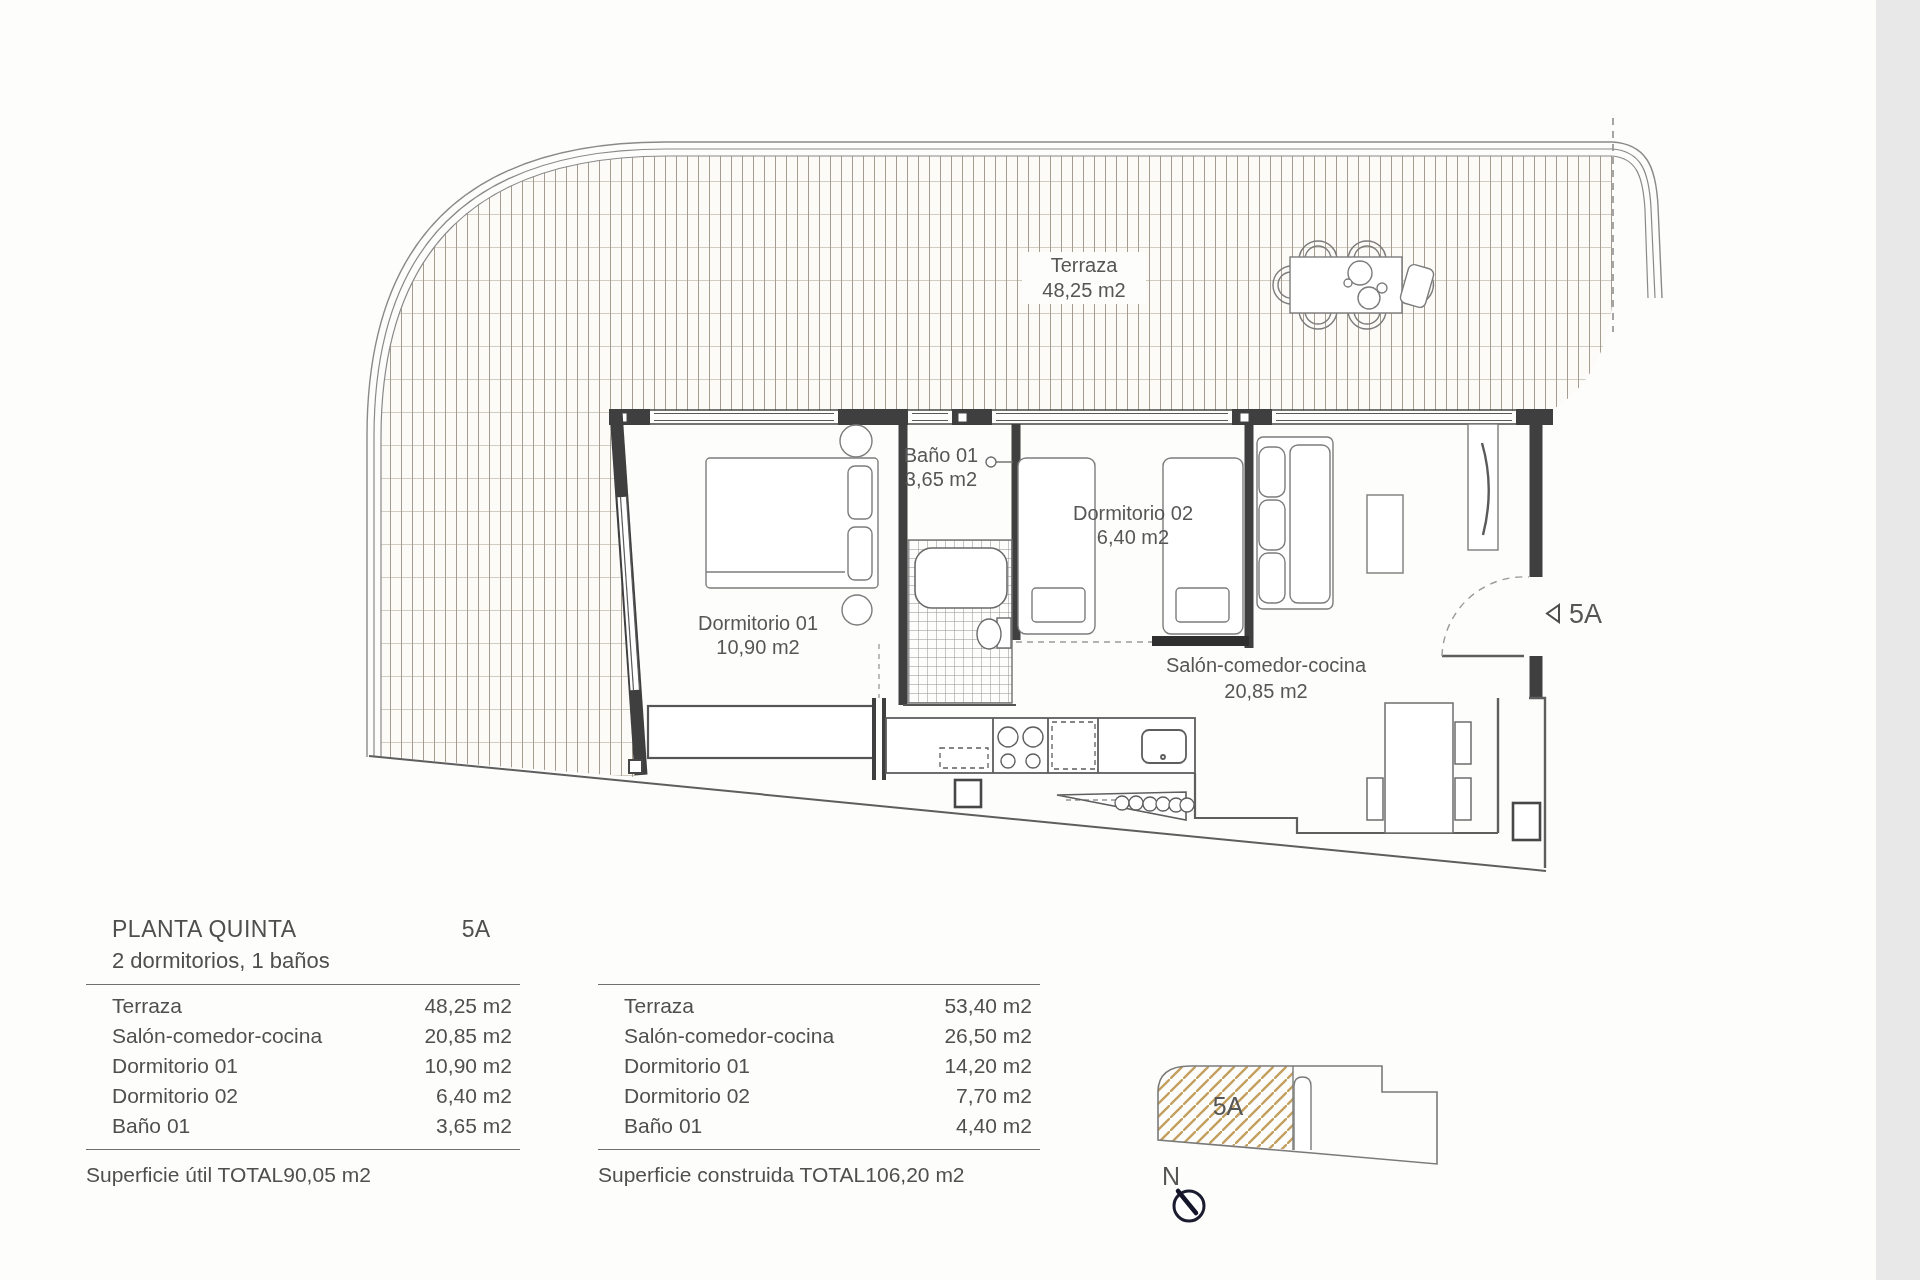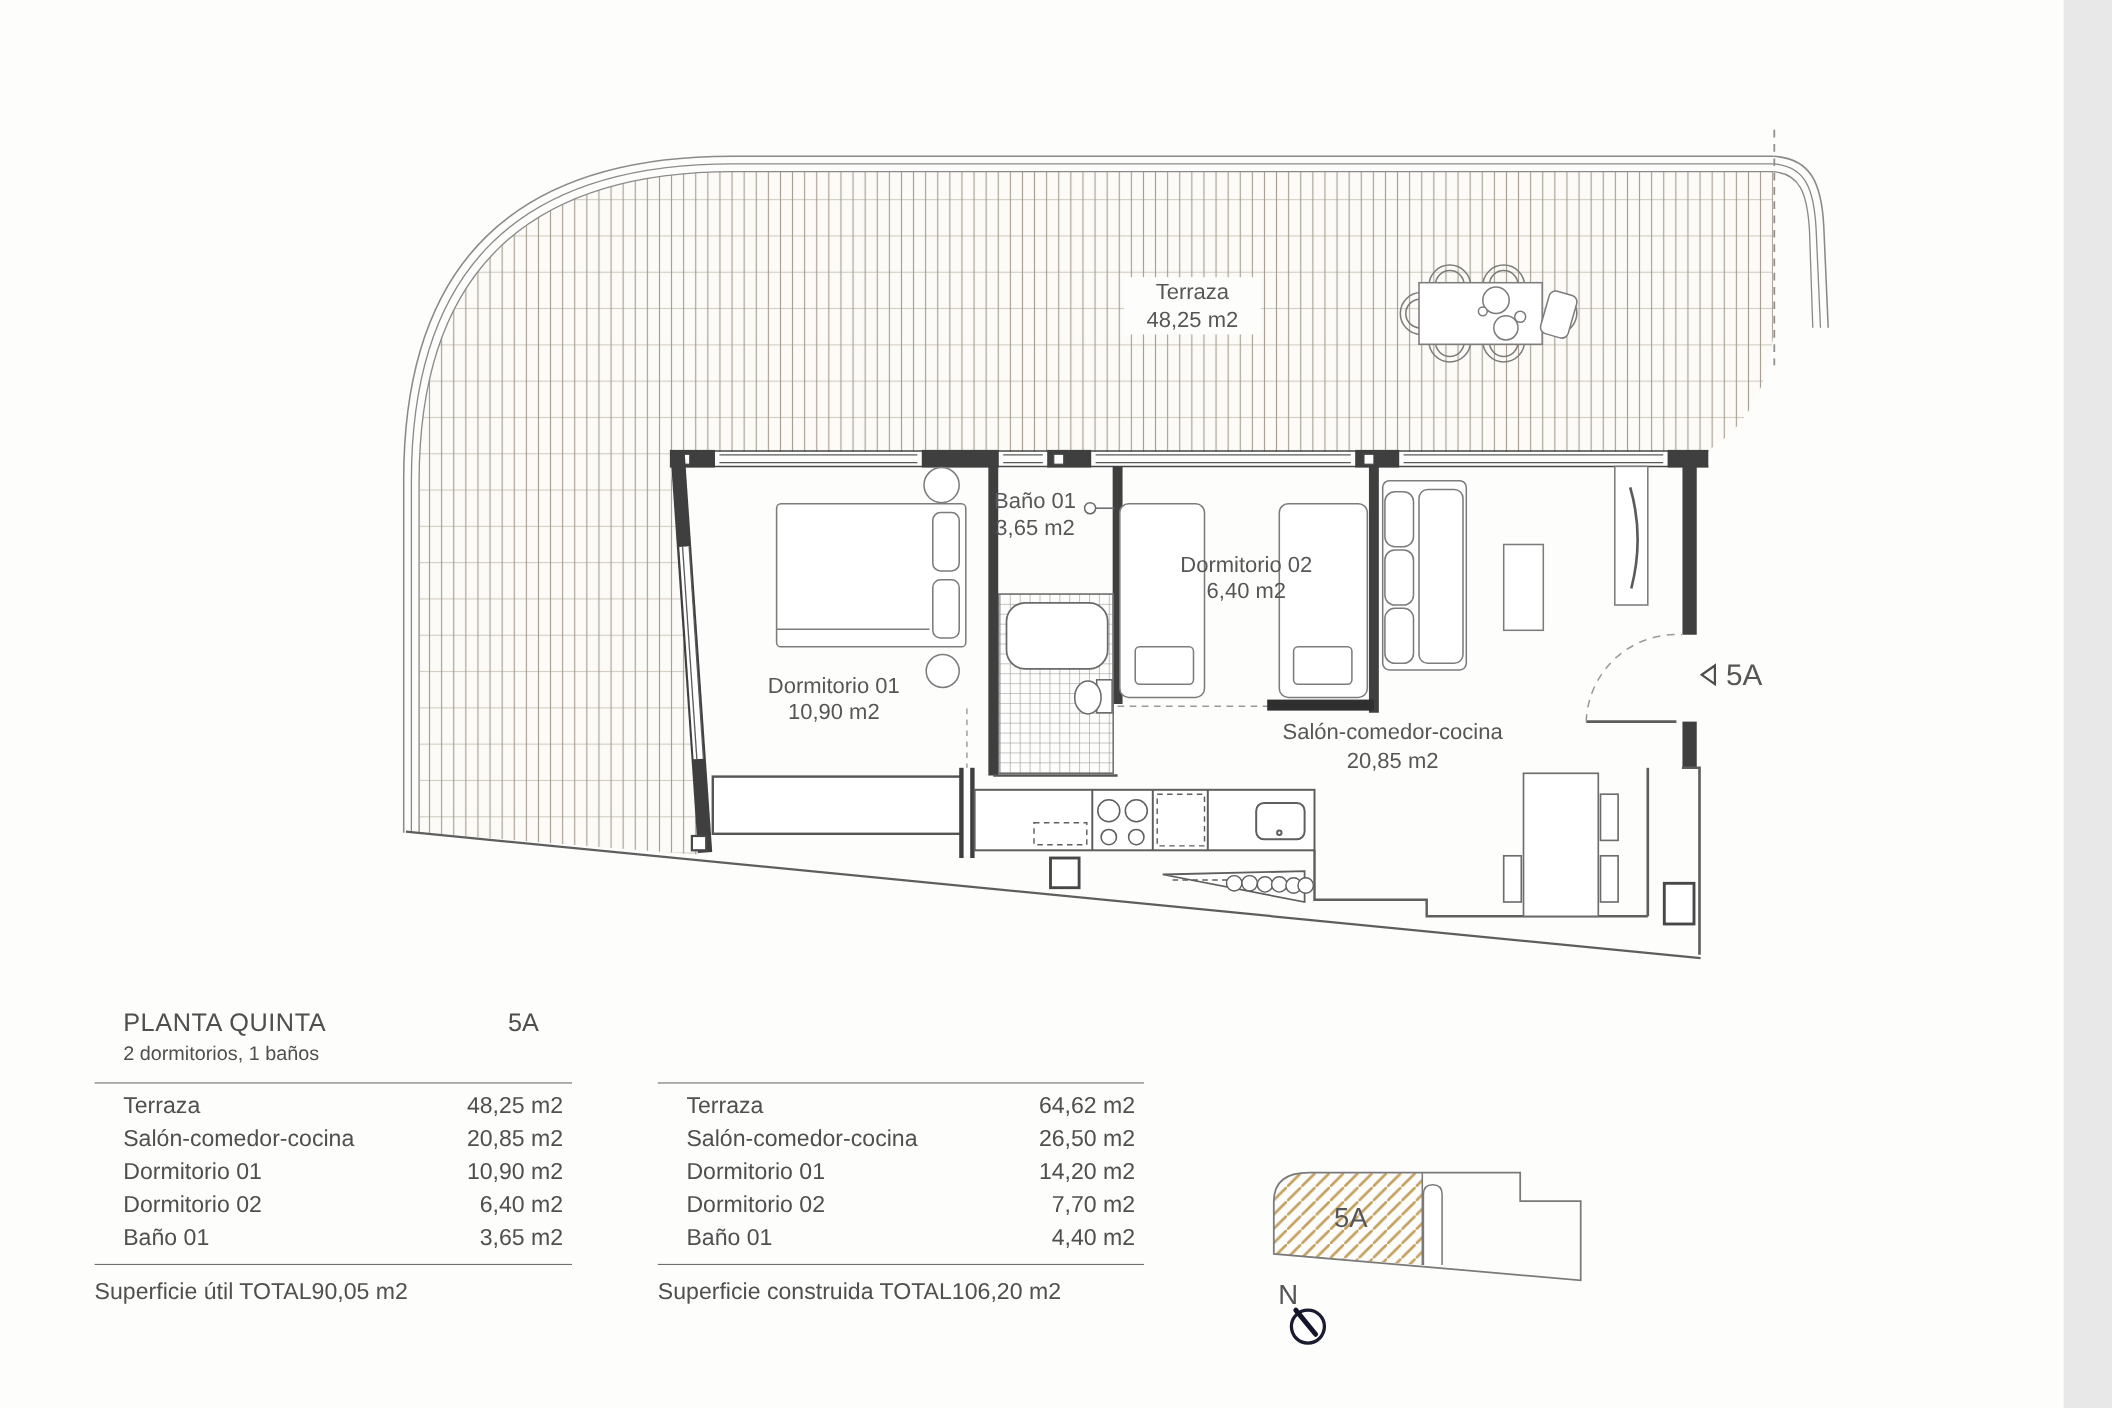--- a/index.html
+++ b/index.html
@@ -4,21 +4,21 @@
 <style>
   html,body{margin:0;padding:0;background:#e8e8e8;}
   .page{position:relative;width:1876px;height:1280px;background:#fdfdfc;overflow:hidden;
         font-family:"Liberation Sans","DejaVu Sans",sans-serif;color:#4f4f4f;}
   .plan-svg{position:absolute;left:0;top:0;width:1920px;height:1280px;}
   svg text{font-family:"Liberation Sans","DejaVu Sans",sans-serif;fill:#565656;}
   .abs{position:absolute;}
   .title-row{left:86px;top:916px;width:434px;display:flex;align-items:flex-start;}
   .floor-title{padding-left:26px;font-size:23px;letter-spacing:.5px;}
   .unit-chip{margin-left:auto;padding-right:30px;font-size:23px;}
-  .program{left:112px;top:948px;font-size:18px;}
+  .program{left:112px;top:948px;font-size:22px;}
   .tbl{width:434px;font-size:21px;}
   .tbl .head{padding-left:26px;padding-bottom:8px;font-size:22px;}
   .tbl .rule{border-top:1.6px solid #6f6f6f;height:0;}
   .tbl .rows{padding-top:6px;}
   .tbl .row{display:flex;justify-content:space-between;height:30px;line-height:30px;}
   .tbl .row .lbl{padding-left:26px;}
   .tbl .row .val{padding-right:8px;}
   .tbl .total-rule{border-top:1.6px solid #6f6f6f;margin-top:8px;}
   .tbl .total{display:flex;justify-content:flex-start;margin-top:10px;height:30px;line-height:30px;}
   .tbl .total .val{padding-right:8px;}
@@ -287,21 +287,21 @@
       <span>Superficie útil TOTAL</span>
       <span class="val">90,05 m2</span>
     </div>
   </div>
 
   <div class="abs tbl t-built">
     <div class="rule"></div>
     <div class="rows">
       <div class="row">
           <span class="lbl">Terraza</span>
-          <span class="val">64,62 m2</span>
+          <span class="val">53,40 m2</span>
         </div>
       <div class="row">
           <span class="lbl">Salón-comedor-cocina</span>
           <span class="val">26,50 m2</span>
         </div>
       <div class="row">
           <span class="lbl">Dormitorio 01</span>
           <span class="val">14,20 m2</span>
         </div>
       <div class="row">

